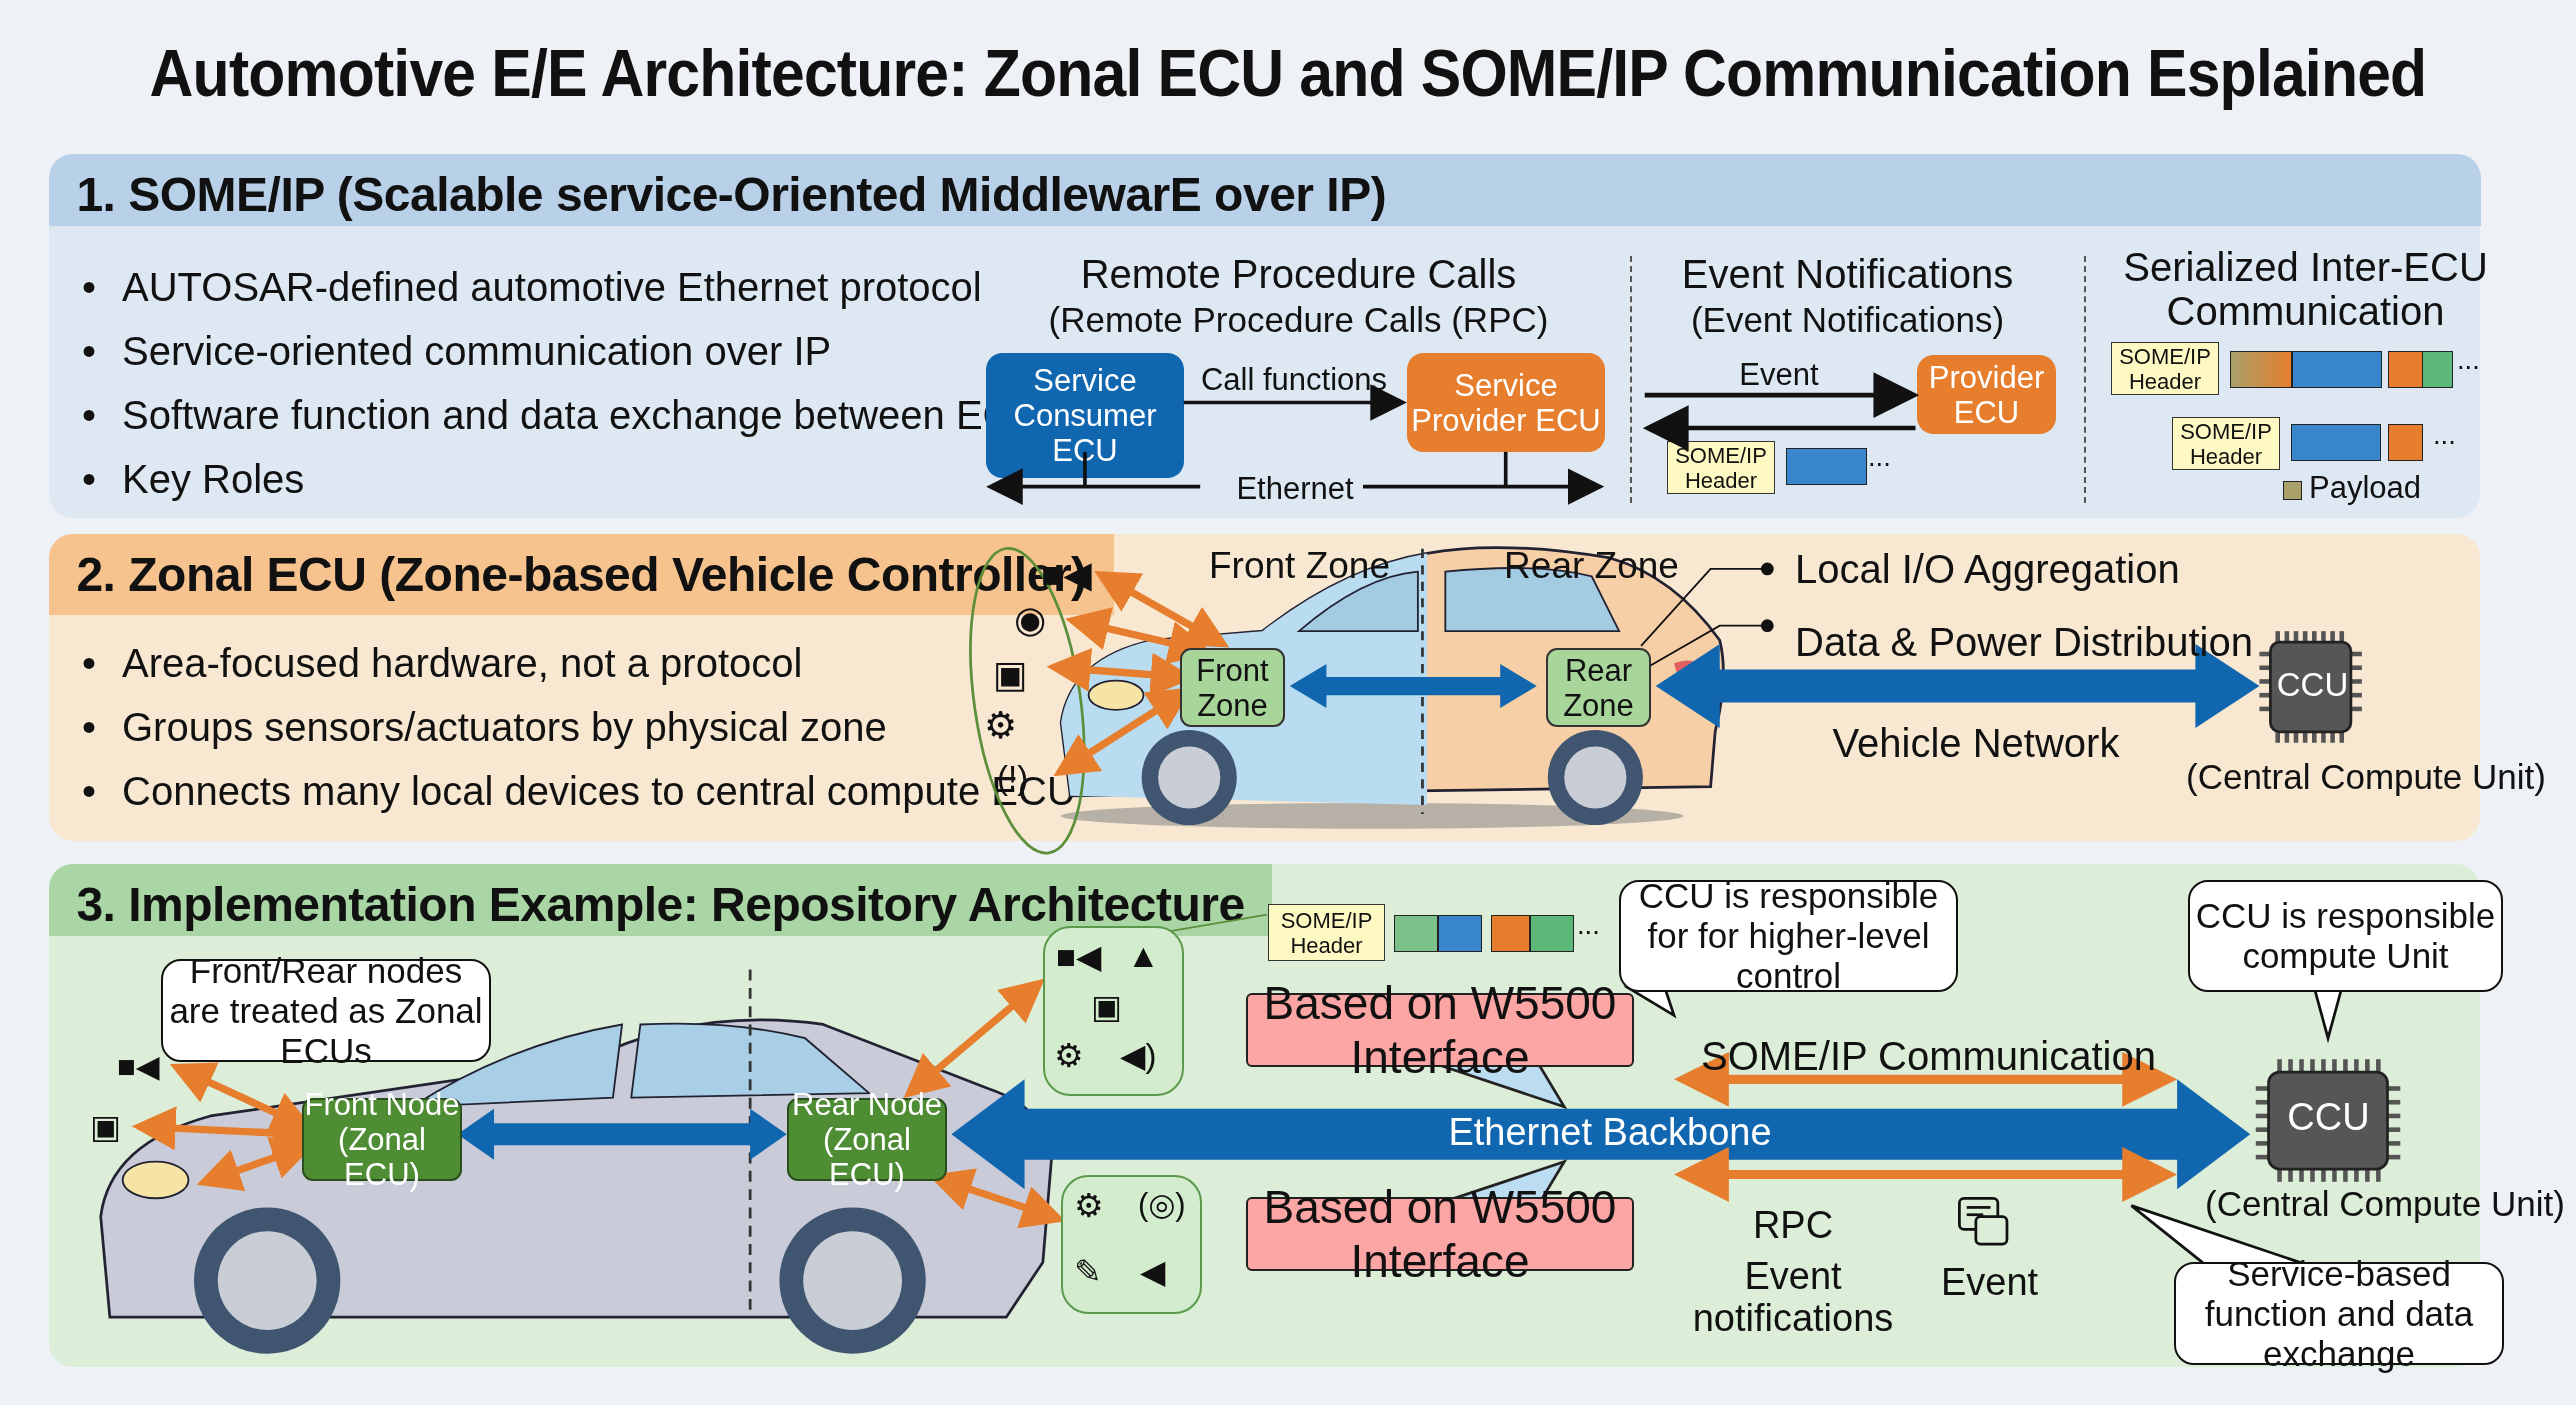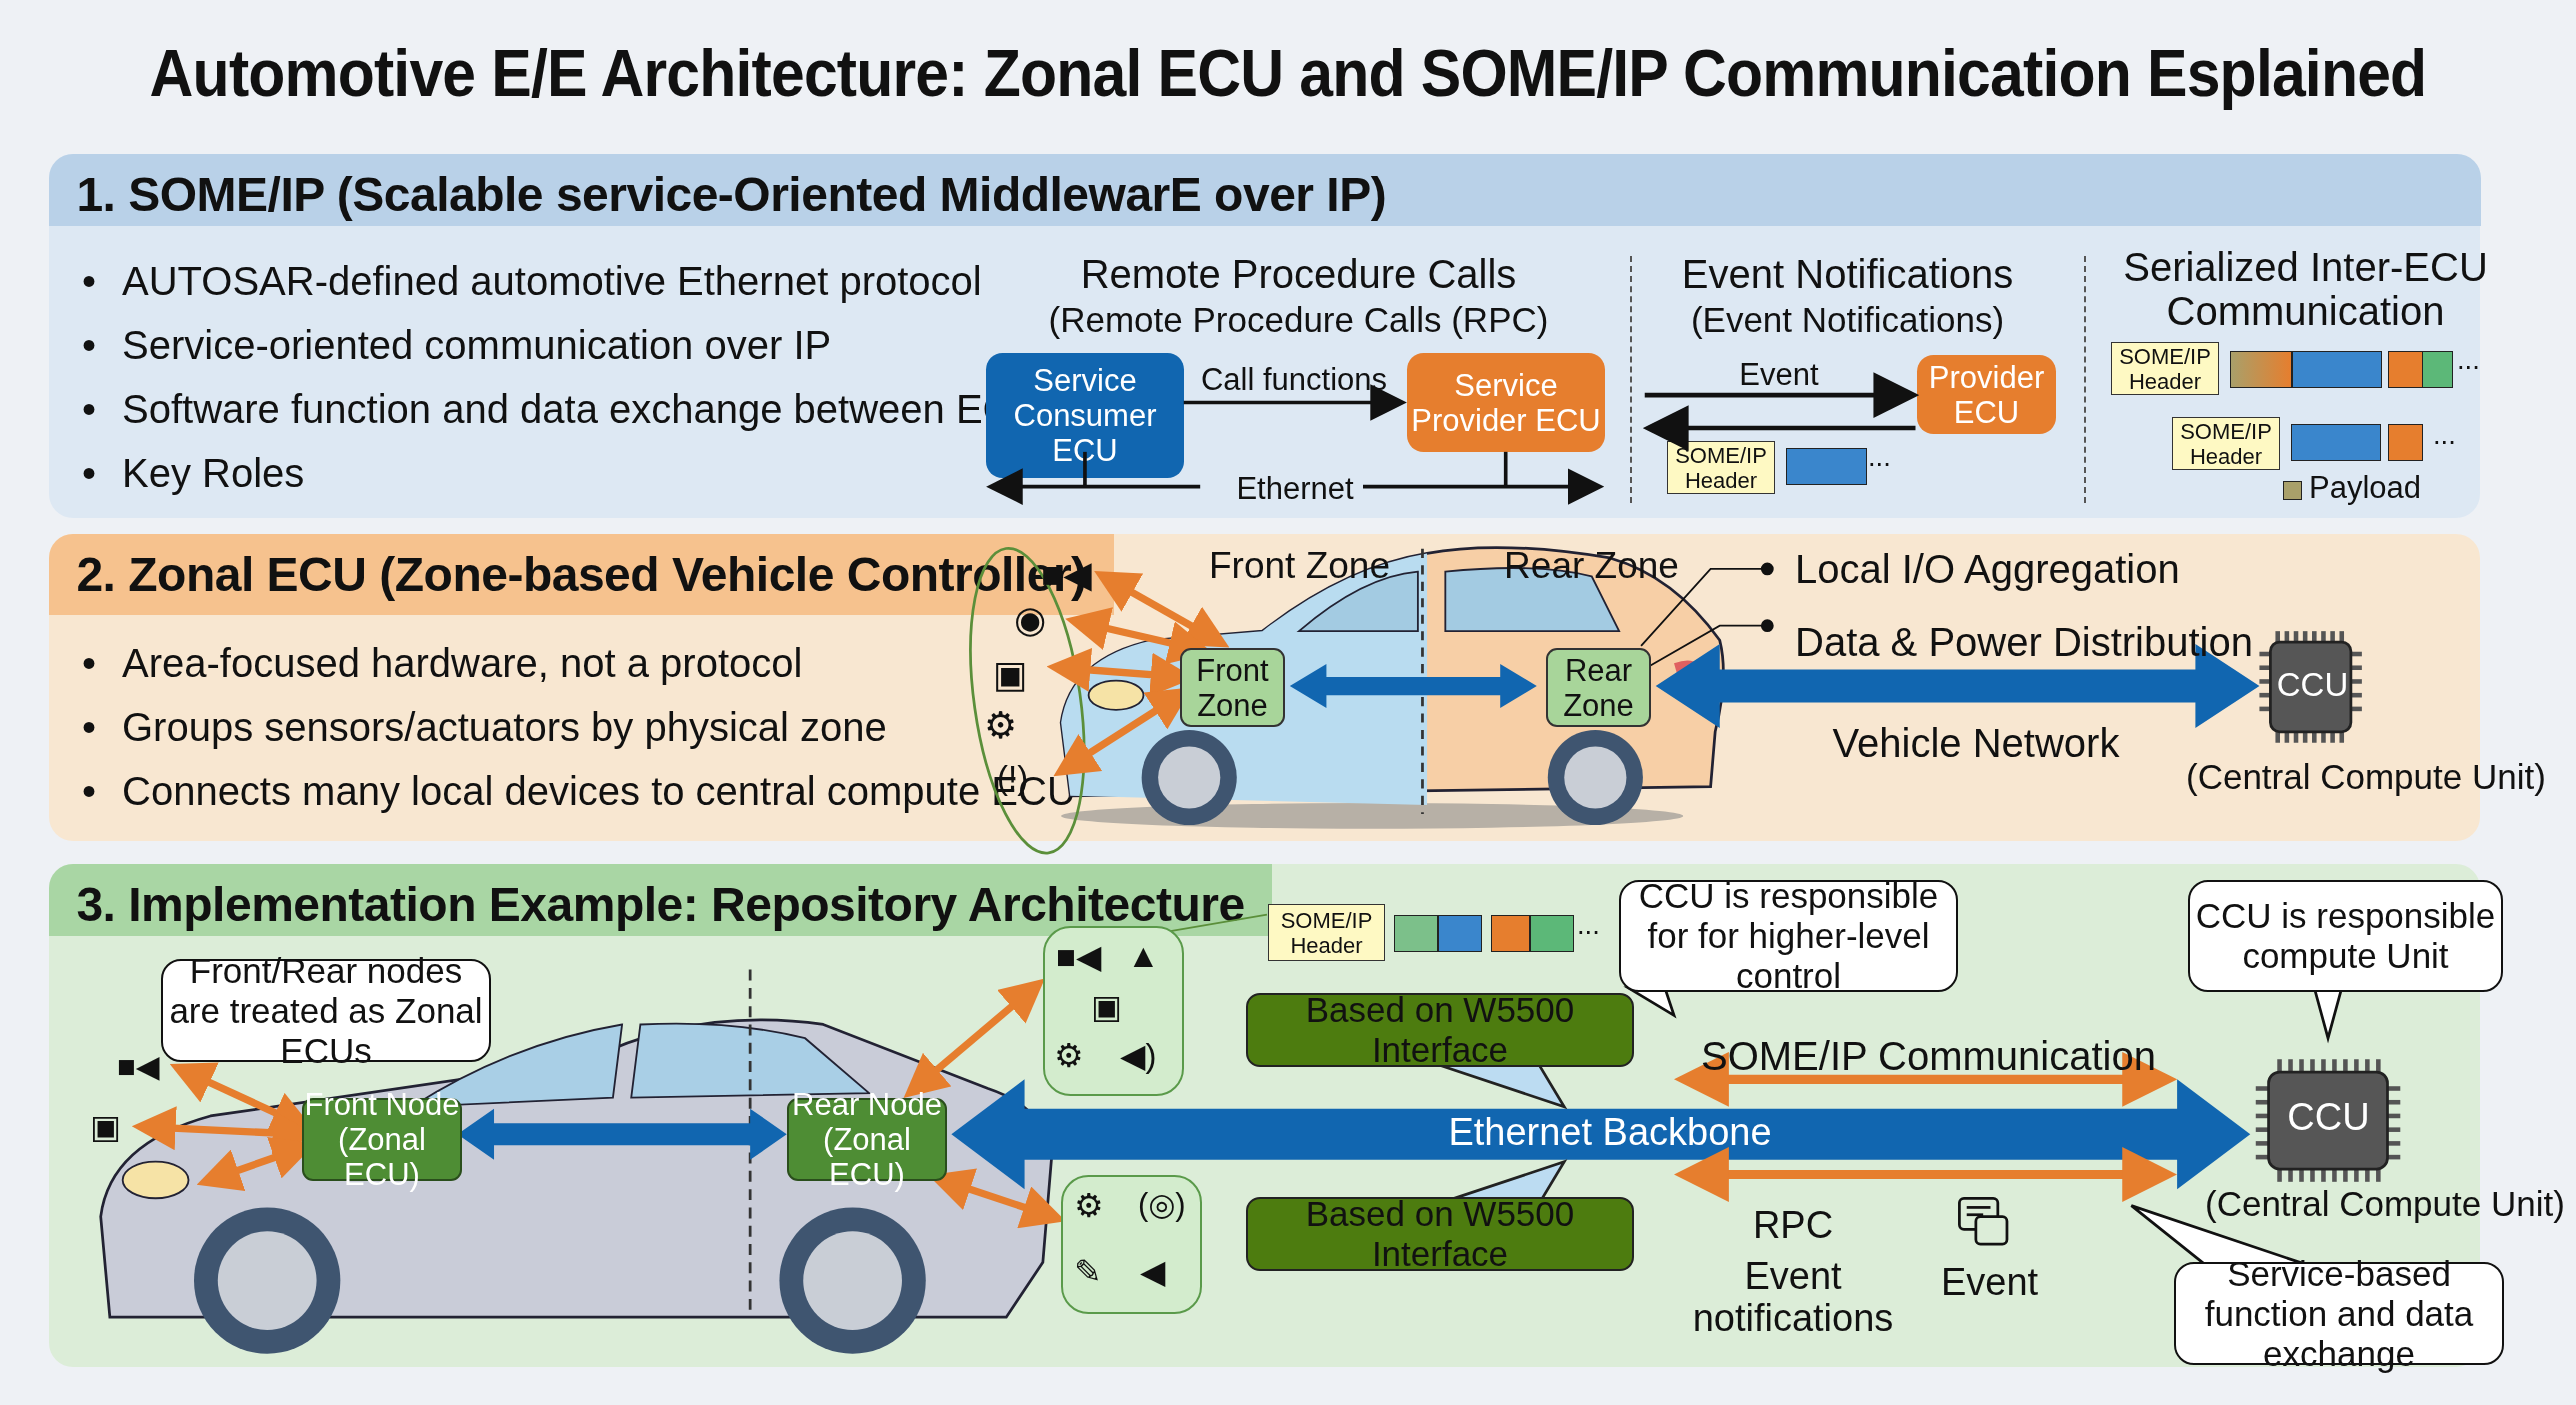--- a/index.html
+++ b/index.html
@@ -18,33 +18,33 @@
   .bul li{list-style:none;position:relative;padding-left:40px;}
   .bul li::before{content:"•";position:absolute;left:0;}
   .t{position:absolute;font-size:37px;text-align:center;white-space:nowrap;}
   .box{position:absolute;border-radius:16.5px;color:#fff;font-size:31px;text-align:center;display:flex;align-items:center;justify-content:center;line-height:35px;}
   .hdr{position:absolute;background:#fef9c3;border:1.8px solid #333;font-size:22px;line-height:25px;text-align:center;display:flex;align-items:center;justify-content:center;}
   .seg{position:absolute;border:1.8px solid #222;}
   .dash{position:absolute;border-left:2.7px dashed #555;}
   .zone{position:absolute;background:#a8d59a;border:2.7px solid #333;border-radius:11px;font-size:31px;text-align:center;display:flex;align-items:center;justify-content:center;line-height:35px;}
   .node{position:absolute;background:#4e8d34;color:#fff;border:2.7px solid #2a4e1c;border-radius:11px;font-size:31px;text-align:center;display:flex;align-items:center;justify-content:center;line-height:35px;}
   .callout{position:absolute;background:#fff;border:2.7px solid #111;border-radius:20px;font-size:35px;text-align:center;display:flex;align-items:center;justify-content:center;line-height:40px;}
-  .bcall{position:absolute;background:#4d7c0f;border:2.7px solid #222;border-radius:14px;font-size:35px;text-align:center;display:flex;align-items:center;justify-content:center;}
+  .bcall{position:absolute;background:#fca5a5;border:2.7px solid #222;border-radius:6px;font-size:46px;text-align:center;display:flex;align-items:center;justify-content:center;}
   .devbox{position:absolute;border:2.7px solid #5a9a4a;border-radius:27.4px;background:#d3eccd;}
   .chip-lbl{position:absolute;color:#fff;font-size:38px;}
   svg{position:absolute;left:0;top:0;overflow:visible;}
 </style>
 </head>
 <body>
 
 <div class="abs title">Automotive E/E Architecture: Zonal ECU and SOME/IP Communication Esplained</div>
 
 <div class="panel" id="p1">
   <div class="phead">1. SOME/IP (Scalable service-Oriented MiddlewarE over IP)</div>
-  <ul class="bul abs" style="left:33px;top:95px;margin:0;padding:0;">
+  <ul class="bul abs" style="left:33px;top:101px;margin:0;padding:0;">
     <li>AUTOSAR-defined automotive Ethernet protocol</li>
     <li>Service-oriented communication over IP</li>
     <li>Software function and data exchange between ECUs</li>
     <li>Key Roles</li>
   </ul>
 </div>
 
 <div class="t" style="left:1006px;top:252px;width:585px;font-size:40px;">Remote Procedure Calls</div>
 <div class="t" style="left:1006px;top:300px;width:585px;font-size:35px;">(Remote Procedure Calls (RPC)</div>
 <div class="box" style="left:986px;top:353px;width:198px;height:125px;background:#1166b0;">Service Consumer ECU</div>

